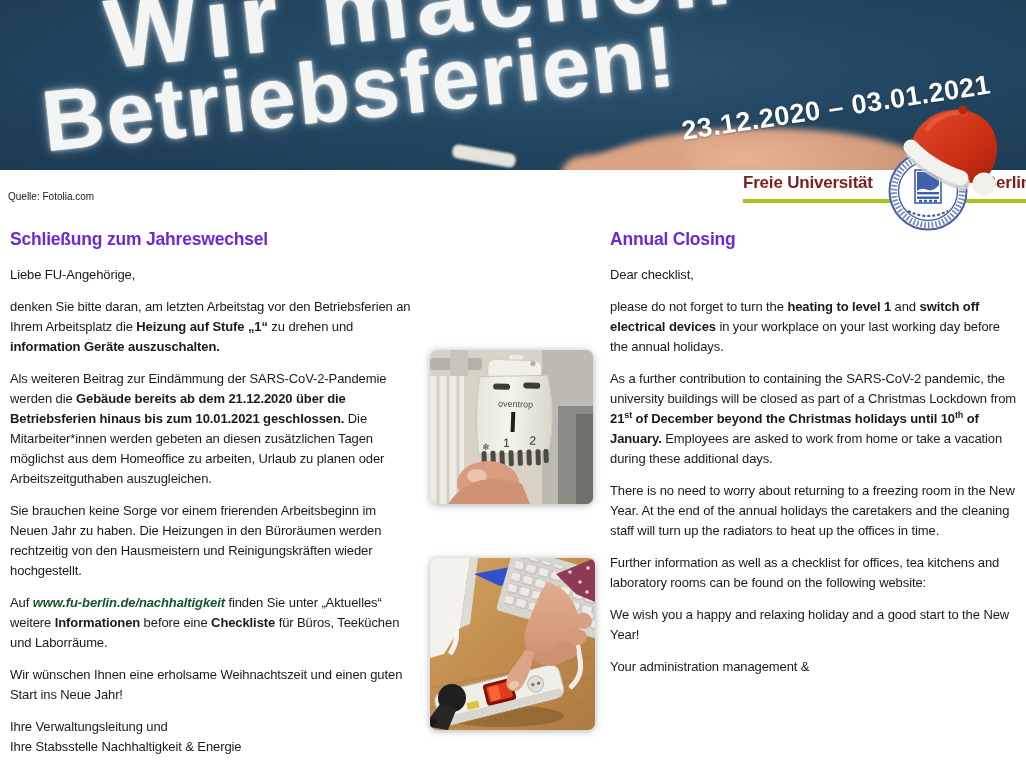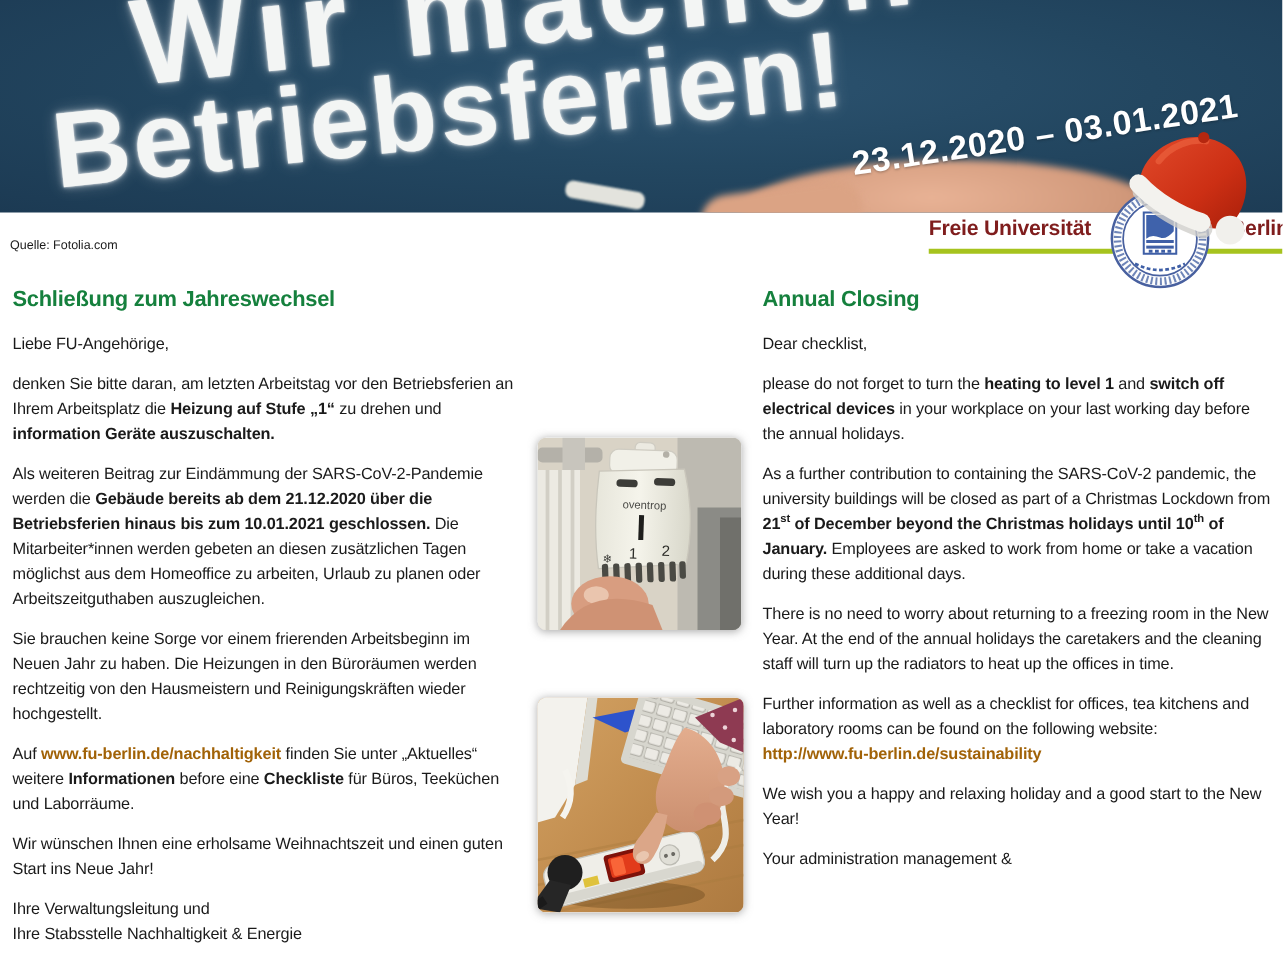--- a/index.html
+++ b/index.html
@@ -43,24 +43,24 @@
   .wordmark{position:absolute;top:173px;font-size:17px;font-weight:bold;color:#7f1d1d;letter-spacing:-.2px;z-index:3;white-space:nowrap;}
   .wordmark.left{left:743px;}
   .wordmark.right{left:984px;}
   .brand-rule{position:absolute;left:743px;top:199px;width:283px;height:4px;background:#a6c31e;z-index:2;}
   .fu-seal{position:absolute;left:888px;top:151px;width:80px;height:80px;z-index:5;}
   .santa-hat{position:absolute;left:897px;top:103px;width:114px;height:94px;z-index:6;}
   
   .col{position:absolute;top:228px;font-size:13px;line-height:20px;letter-spacing:-.1px;color:#1a1a1a;}
   .col.german{left:10px;width:402px;}
   .col.english{left:610px;width:410px;}
-  .col h2{font-size:17.5px;line-height:22px;margin:0 0 15px 0;letter-spacing:-.2px;color:#15803d;}
+  .col h2{font-size:17.5px;line-height:22px;margin:0 0 15px 0;letter-spacing:-.2px;color:#6d28d9;}
   .col p{margin:0 0 12px 0;}
   .col .b{font-weight:bold;}
-  .col .link{color:#a16207;font-weight:bold;}
+  .col .link{color:#14532d;font-weight:bold;font-style:italic;}
   .col sup{font-size:9px;line-height:0;}
   
   .photo-frame{position:absolute;border-radius:7px;overflow:hidden;box-shadow:0 1px 7px rgba(110,110,110,.55);}
   .photo-frame svg{display:block;}
   .frame-thermostat{left:430px;top:350px;width:163px;height:154px;}
   .frame-powerstrip{left:430px;top:558px;width:165px;height:172px;}
 </style>
 </head>
 <body>
 
@@ -129,21 +129,21 @@
     </div>
 </div>
 
 <div class="col english">
   <h2>Annual Closing</h2>
   <div>
       <p><span>Dear checklist,</span></p>
       <p><span>please do not forget to turn the </span><span class="b">heating to level 1</span><span> and </span><span class="b">switch off electrical devices</span><span> in your workplace on your last working day before the annual holidays.</span></p>
       <p><span>As a further contribution to containing the SARS-CoV-2 pandemic, the university buildings will be closed as part of a Christmas Lockdown from </span><span class="b">21</span><sup class="b">st</sup><span class="b"> of December beyond the Christmas holidays until 10</span><sup class="b">th</sup><span class="b"> of January.</span><span> Employees are asked to work from home or take a vacation during these additional days.</span></p>
       <p><span>There is no need to worry about returning to a freezing room in the New Year. At the end of the annual holidays the caretakers and the cleaning staff will turn up the radiators to heat up the offices in time.</span></p>
-      <p><span>Further information as well as a checklist for offices, tea kitchens and laboratory rooms can be found on the following website:</span><br><span class="b link">http://www.fu-berlin.de/sustainability</span></p>
+      <p><span>Further information as well as a checklist for offices, tea kitchens and laboratory rooms can be found on the following website:</span><br></p>
       <p><span>We wish you a happy and relaxing holiday and a good start to the New Year!</span></p>
       <p><span>Your administration management &amp;</span><br></p>
     </div>
 </div>
 
 <div class="photo-frame frame-thermostat">
   <svg viewBox="0 0 163 154" width="163" height="154">
     <defs>
       <linearGradient id="tbody" x1="0" y1="0" x2="1" y2="0">
         <stop offset="0" stop-color="#e7e6db"></stop>

